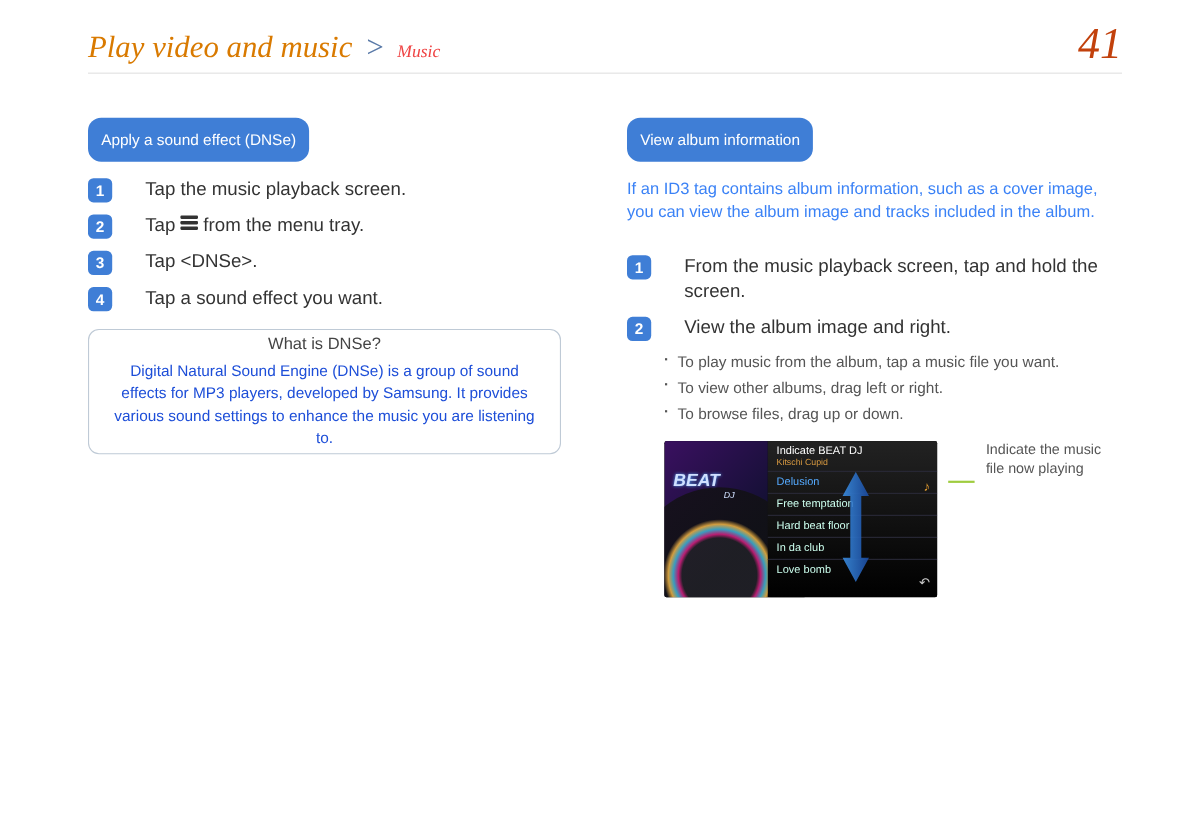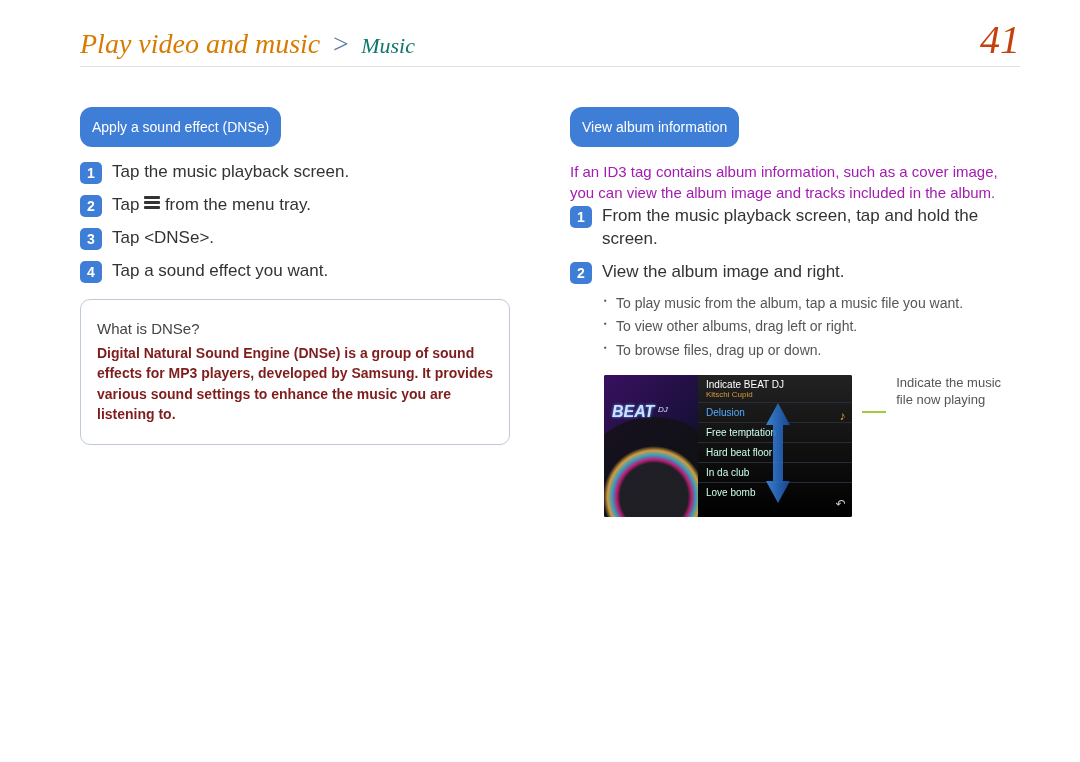--- a/index.html
+++ b/index.html
@@ -28,21 +28,21 @@
     margin-bottom: 40px;
   }
   .breadcrumb {
     font-family: Georgia, "Times New Roman", serif;
     font-style: italic;
     font-size: 28px;
     white-space: nowrap;
   }
   .breadcrumb .bc-main { color: #d97a00; }
   .breadcrumb .bc-sep  { color: #5a7aa8; margin: 0 4px; }
-  .breadcrumb .bc-sub  { color: #0f766e; font-size: 22px; }
+  .breadcrumb .bc-sub  { color: #ef4444; font-size: 16px; }
   .page-number {
     font-family: Georgia, "Times New Roman", serif;
     font-style: italic;
     font-size: 40px;
     color: #c2410c;
     line-height: 1;
   }
   .columns {
     display: flex;
     gap: 60px;
@@ -55,22 +55,22 @@
     color: #fff;
     font-size: 14px;
     padding: 12px 12px;
     border-radius: 12px;
     margin-bottom: 14px;
   }
 
   .para {
     font-size: 15px;
     line-height: 1.4;
-    color: #a21caf;
-    margin-bottom: 2px;
+    color: #3b82f6;
+    margin-bottom: 28px;
   }
 
   .steps { list-style: none; padding: 0; margin: 0 0 6px 0; }
   .steps li {
     display: flex;
     align-items: flex-start;
     gap: 10px;
     margin-bottom: 10px;
     font-size: 17px;
     color: #333;
@@ -82,21 +82,21 @@
     background: #3f7ed6;
     color: #fff;
     font-size: 14px;
     border-radius: 5px;
     display: inline-flex;
     align-items: center;
     justify-content: center;
     font-weight: bold;
     margin-top: 1px;
   }
-  .step-text { flex: 1; line-height: 1.35; }
+  .step-text { flex: 1; line-height: 1.35; margin-left: 20px; }
 
   .sub-bullets {
     list-style: none;
     padding: 0 0 0 34px;
     margin: 0 0 14px 0;
   }
   .sub-bullets li {
     position: relative;
     font-size: 14px;
     color: #555;
@@ -109,33 +109,33 @@
     position: absolute;
     left: 0;
     top: 1px;
     font-size: 8px;
     color: #555;
   }
 
   .info-box {
     border: 1px solid #bfcad6;
     border-radius: 10px;
-    padding: 20px 16px;
+    padding: 4px 16px;
     margin-top: 16px;
+    text-align: center;
   }
   .info-box .q {
     font-size: 15px;
     color: #444;
     margin-bottom: 6px;
   }
   .info-box .a {
     font-size: 14px;
-    color: #7f1d1d;
+    color: #1d4ed8;
     line-height: 1.45;
-    font-weight: bold;
   }
 
   .menu-icon {
     display: inline-block;
     vertical-align: -1px;
   }
   .menu-icon span {
     display: block;
     width: 16px;
     height: 3px;
@@ -174,21 +174,21 @@
     top: 28px;
     left: 8px;
     font-style: italic;
     font-weight: bold;
     font-size: 16px;
     color: #d0e0ff;
     text-shadow: 0 0 3px #5af;
   }
   .beat-sub {
     position: absolute;
-    top: 30px;
+    top: 45px;
     left: 54px;
     font-size: 8px;
     font-style: italic;
     color: #d0e0ff;
     text-align: right;
   }
   .disc {
     position: absolute;
     bottom: -60px;
     left: -30px;

